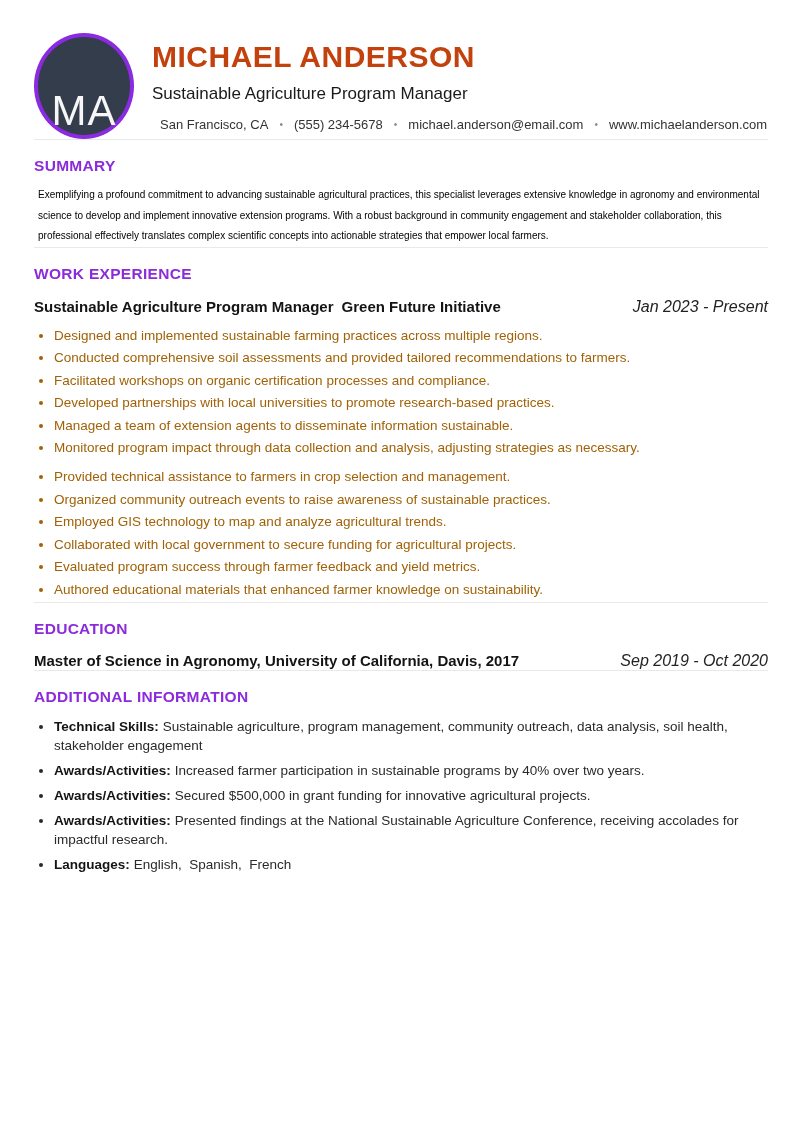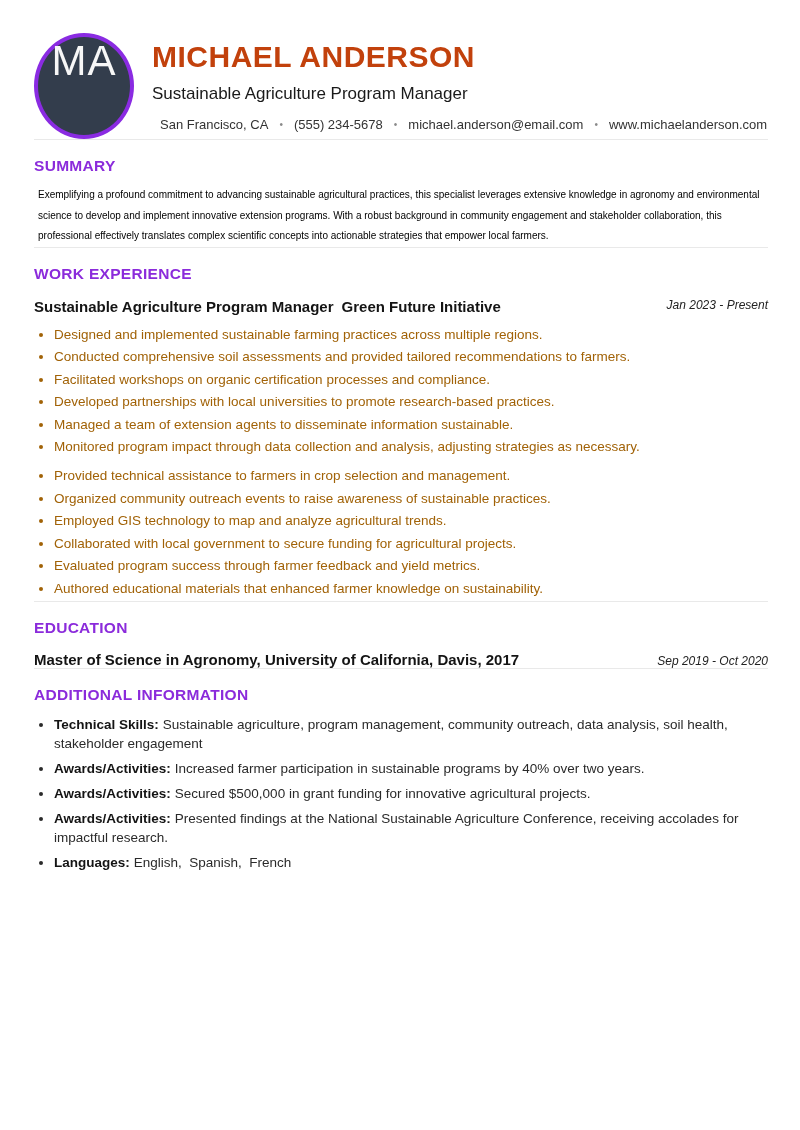--- a/index.html
+++ b/index.html
@@ -13,21 +13,21 @@
   }
   .page { width: 800px; height: 1130px; padding: 33px 32px 0 34px; }
 
   
   .top { display: flex; align-items: center; gap: 18px; }
   .avatar {
     width: 100px; height: 106px; flex: 0 0 auto;
     border-radius: 50%;
     background: #333D4C;
     border: 4px solid #8A2BE2;
-    display: flex; align-items: flex-start; justify-content: center;
+    display: flex; align-items: flex-end; justify-content: center;
   }
   .avatar-initials {
     color: #f7f7f7; font-size: 42px; font-weight: 400; letter-spacing: 1px;
   }
   .h-name {
     margin: 0; font-size: 30px; font-weight: 700;
     color: #c2410c; letter-spacing: 0.5px;
   }
   .h-title { margin-top: 10px; font-size: 17px; font-weight: 500; color: #1a1a1a; }
   .contact {
@@ -51,21 +51,21 @@
     margin: 10px 4px 0; font-size: 10px; line-height: 20.5px; color: #000000;
   }
 
   
   .job-head {
     display: flex; justify-content: space-between; align-items: flex-start;
     margin-top: 15px;
   }
   .job-title-line { font-size: 15px; font-weight: 700; color: #141414; }
   .company { margin-left: 8px; }
-  .dates { font-size: 12px; font-style: italic; color: #222; white-space: nowrap; font-weight: 400; }
+  .dates { font-size: 16px; font-style: italic; color: #222; white-space: nowrap; font-weight: 400; }
 
   ul.bullets { margin: 10px 0 0; padding-left: 20px; list-style: disc; }
   ul.bullets li { font-size: 13.5px; line-height: 19px; margin-bottom: 3.5px; color: #a16207; }
 
   
   .edu-row {
     display: flex; justify-content: space-between; align-items: baseline;
     margin-top: 14px;
   }
   .degree { font-size: 15px; font-weight: 700; color: #141414; }

